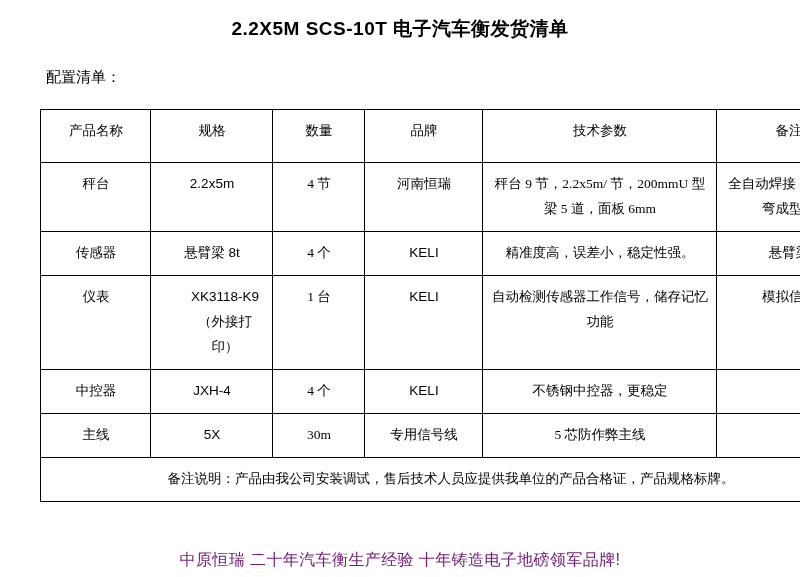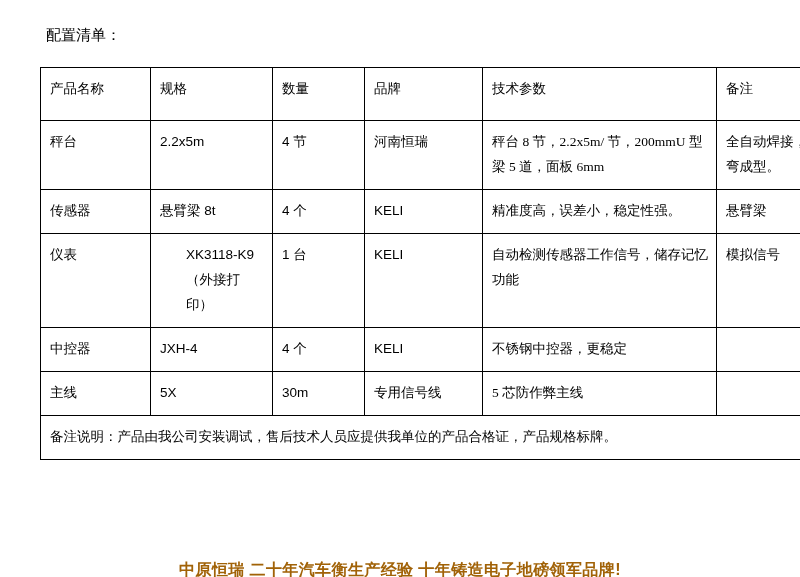--- a/index.html
+++ b/index.html
@@ -42,72 +42,74 @@
     width: 716px;
     table-layout: fixed;
   }
   table.spec td {
     border: 1px solid #000000;
     padding: 9px 8px 9px 9px;
     font-size: 13.5px;
     line-height: 1.85;
     vertical-align: top;
     word-break: break-word;
+    text-align: center;
   }
   td.c0 { width: 92px; }
   td.c1 { width: 104px; }
-  td.c2 { width: 74px; }
+  td.c2 { width: 74px; font-family: Liberation Serif, serif; }
   td.c3 { width: 100px; }
   td.c4 { width: 216px; font-family: Liberation Serif, serif; }
   td.c5 { width: 126px; }
   tr.header td {
     height: 34px;
   }
   td.note-cell {
     font-size: 13.5px;
     line-height: 1.8;
     padding: 10px 9px;
   }
   .footer {
     position: absolute;
     left: 0;
     right: 0;
     bottom: 22px;
     text-align: center;
-    color: #a16207;
-    font-weight: bold;
+    color: #701a75;
+    font-weight: normal;
     font-size: 16px;
     letter-spacing: 0.4px;
   }
 </style>
 </head>
 <body>
 
 <div class="page">
 
+  <div class="doc-title">2.2X5M  SCS-10T 电子汽车衡发货清单</div>
 
   <div class="subtitle">配置清单：</div>
 
   <table class="spec">
     <tbody>
       <tr class="header">
         <td class="c0">产品名称</td>
         <td class="c1">规格</td>
         <td class="c2">数量</td>
         <td class="c3">品牌</td>
         <td class="c4">技术参数</td>
         <td class="c5">备注</td>
       </tr>
 
       <tr>
         <td class="c0">秤台</td>
         <td class="c1">2.2x5m</td>
         <td class="c2">4 节</td>
         <td class="c3">河南恒瑞</td>
-        <td class="c4">秤台 8 节，2.2x5m/ 节，200mmU 型梁 5 道，面板 6mm</td>
+        <td class="c4">秤台 9 节，2.2x5m/ 节，200mmU 型梁 5 道，面板 6mm</td>
         <td class="c5">全自动焊接，秤台冷弯成型。</td>
       </tr>
 
       <tr>
         <td class="c0">传感器</td>
         <td class="c1">悬臂梁 8t</td>
         <td class="c2">4 个</td>
         <td class="c3">KELI</td>
         <td class="c4">精准度高，误差小，稳定性强。</td>
         <td class="c5">悬臂梁</td>

